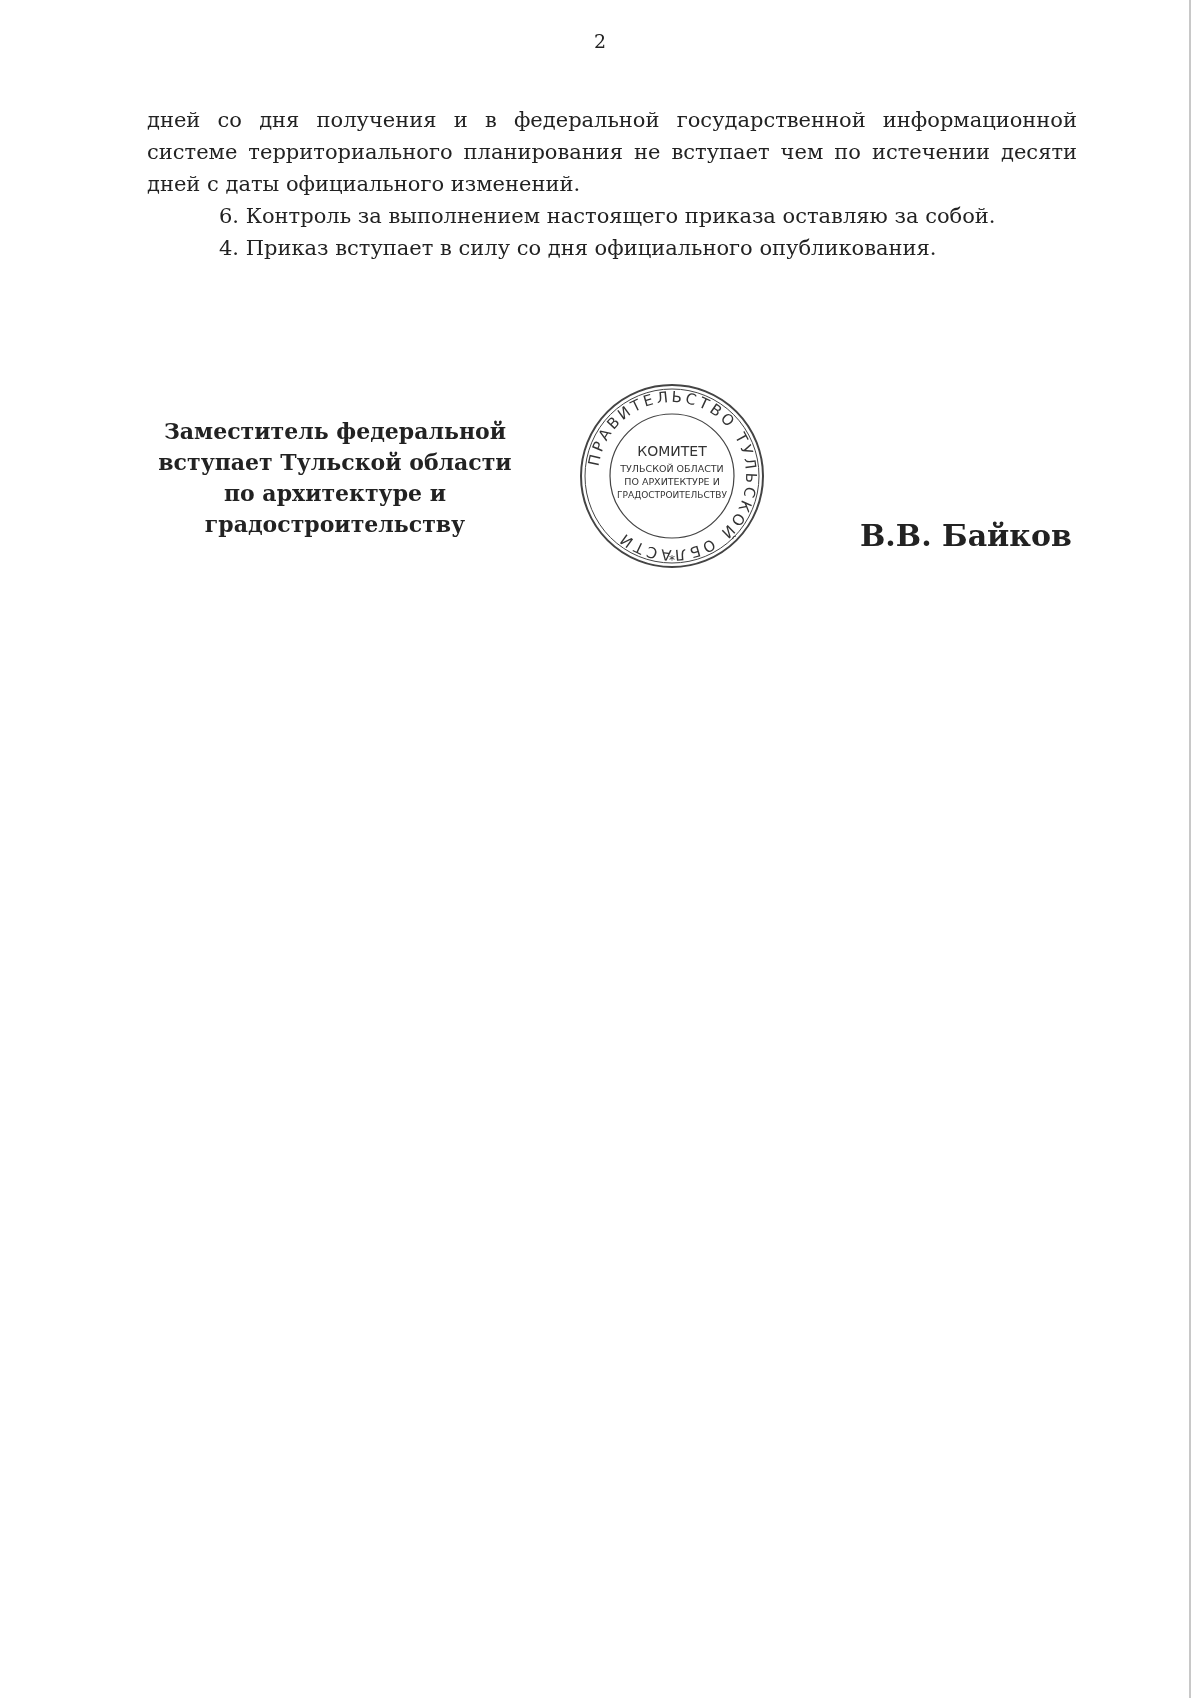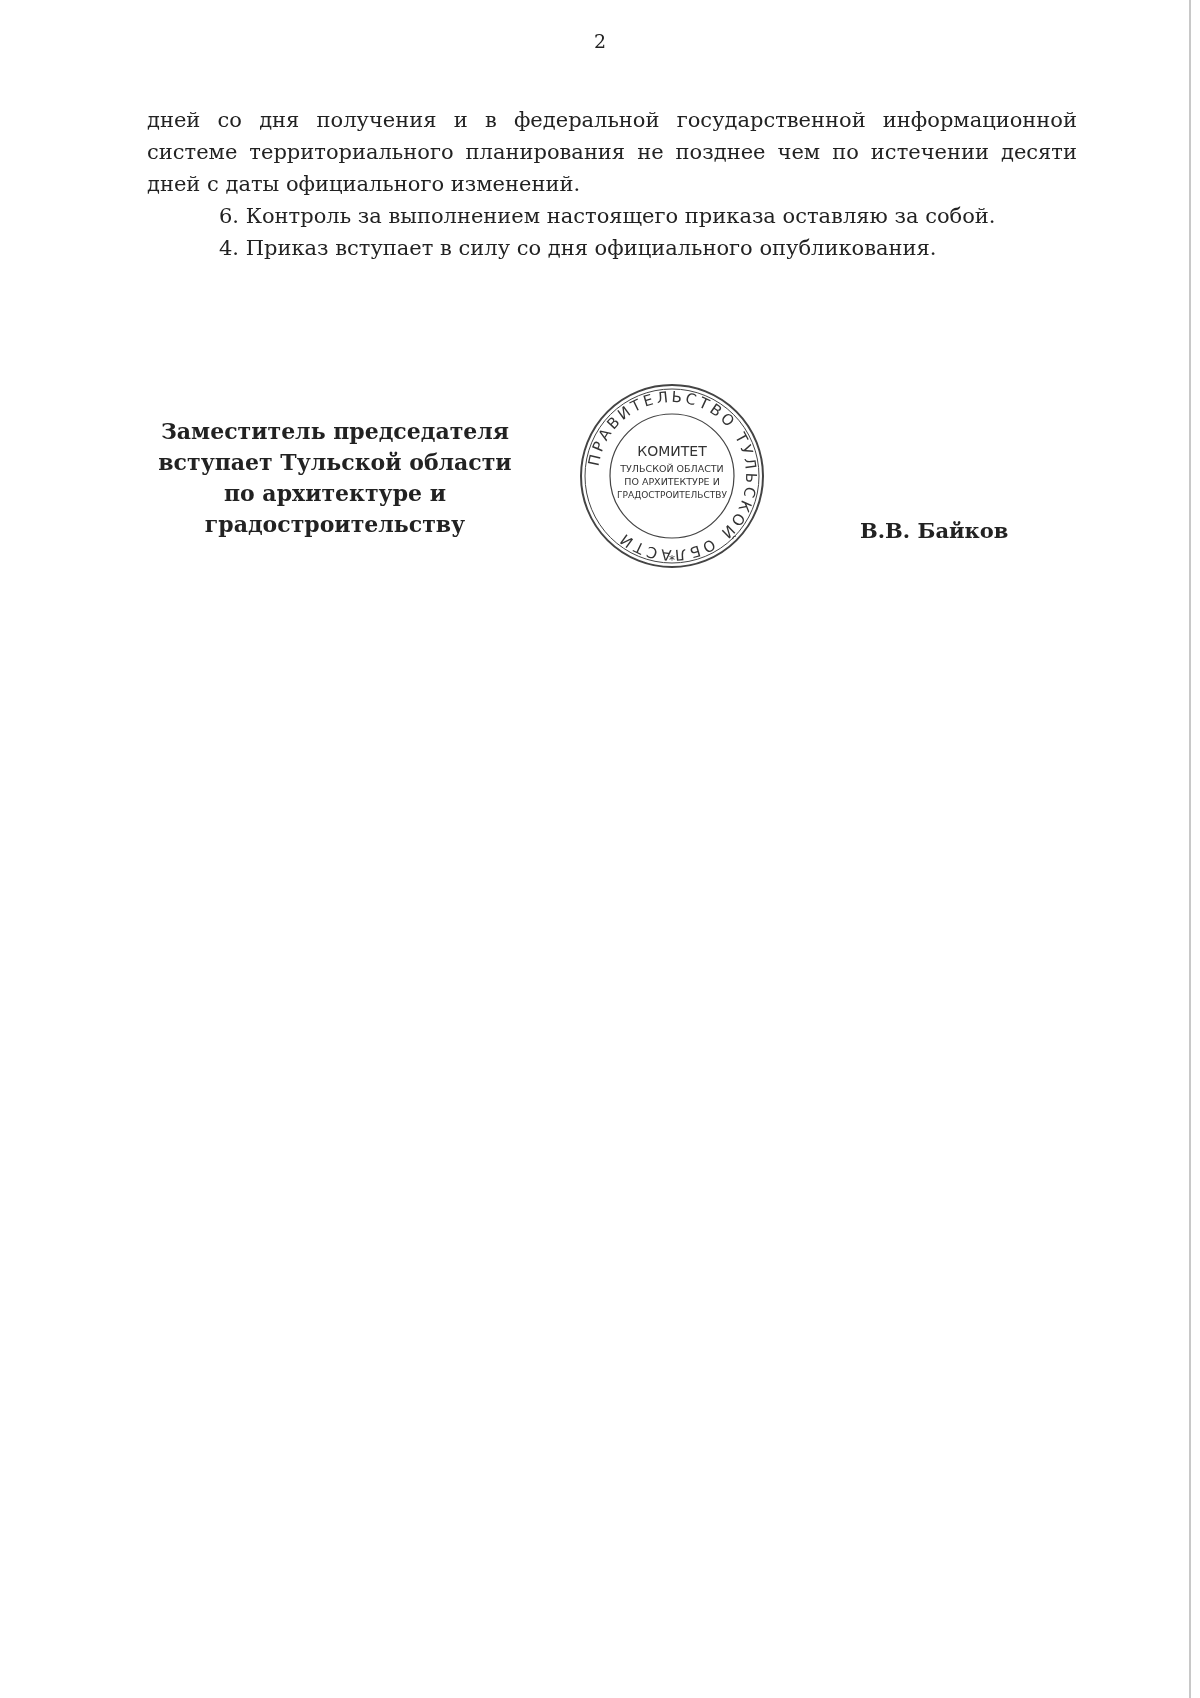--- a/index.html
+++ b/index.html
@@ -3,41 +3,41 @@
 <meta charset="utf-8">
 <style>
   html,body{margin:0;padding:0;background:#fff;}
   body{width:1200px;height:1698px;position:relative;overflow:hidden;font-family:"DejaVu Serif",serif;color:#222;}
   .edge{position:absolute;left:1189px;top:0;width:2px;height:1698px;background:#c8c8c8;}
   .page-num{position:absolute;top:30px;left:0;width:1200px;text-align:center;font-size:19px;}
   .body{position:absolute;left:147px;top:104px;width:930px;font-size:21px;line-height:32px;}
   .j{text-align:justify;text-align-last:justify;}
   .ind{padding-left:72px;}
   .sig-title{position:absolute;left:140px;top:416px;width:390px;text-align:center;font-weight:bold;font-size:22px;line-height:31px;}
-  .sig-name{position:absolute;left:860px;top:518px;font-weight:bold;font-size:21px;}
+  .sig-name{position:absolute;left:860px;top:518px;font-weight:bold;font-size:30px;}
   .stamp{position:absolute;left:578px;top:382px;width:188px;height:188px;}
   .stamp text{font-family:"DejaVu Sans",sans-serif;fill:#333;}
 </style>
 </head>
 <body>
 
 <div class="edge"></div>
 
 <div class="page-num">2</div>
 
 <div class="body">
   <div class="j">дней со дня получения и в федеральной государственной информационной</div>
-  <div class="j">системе территориального планирования не позднее чем по истечении десяти</div>
+  <div class="j">системе территориального планирования не вступает чем по истечении десяти</div>
   <div>дней с даты официального изменений.</div>
   <div class="ind">6. Контроль за выполнением настоящего приказа оставляю за собой.</div>
   <div class="ind">4. Приказ вступает в силу со дня официального опубликования.</div>
 </div>
 
 <div class="sig-title">
-  <div>Заместитель председателя</div>
+  <div>Заместитель федеральной</div>
   <div>вступает Тульской области</div>
   <div>по архитектуре и</div>
   <div>градостроительству</div>
 </div>
 
 <svg class="stamp" viewBox="0 0 188 188">
   <defs>
     <path id="ring" d="M94,94 m-74,0 a74,74 0 1,1 148,0 a74,74 0 1,1 -148,0"></path>
   </defs>
   <circle cx="94" cy="94" r="91" fill="none" stroke="#444" stroke-width="2"></circle>

